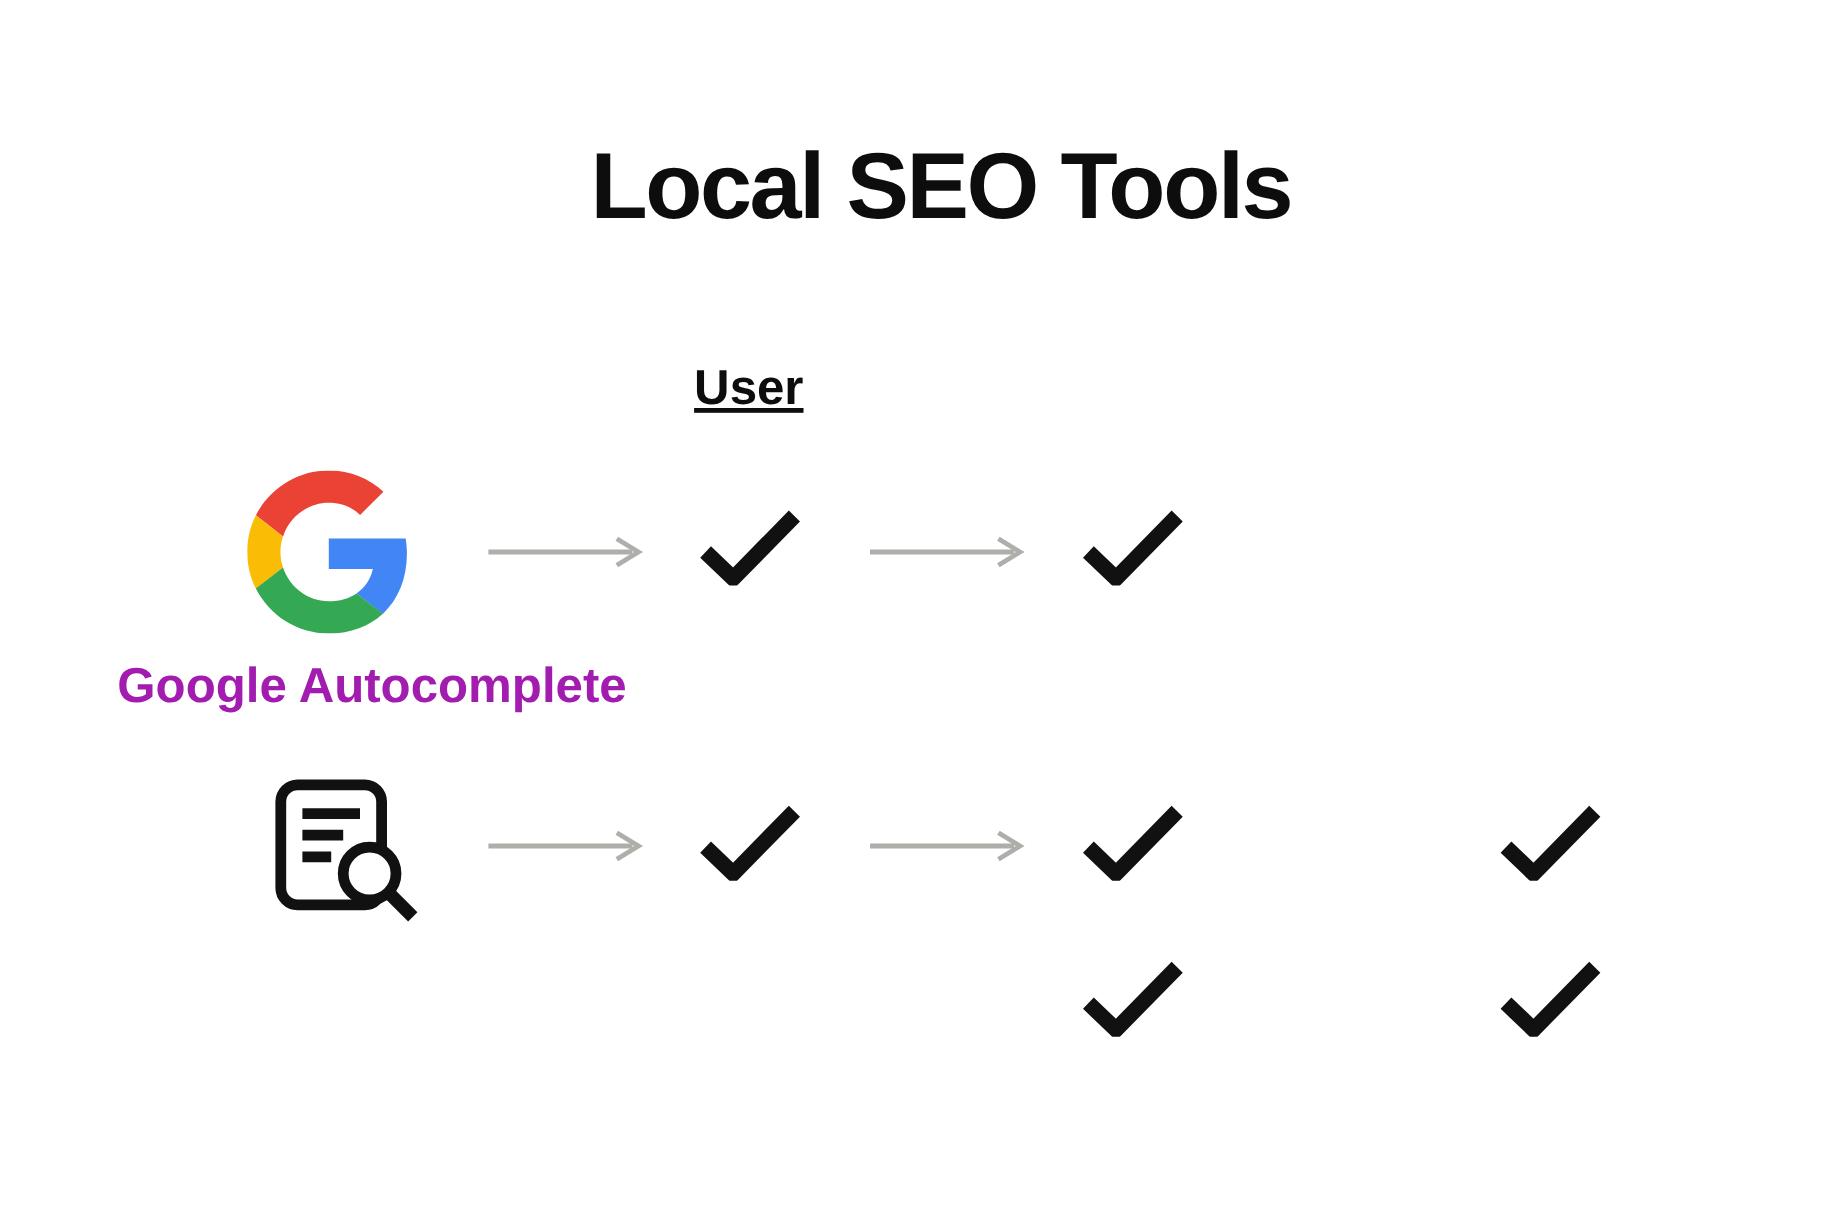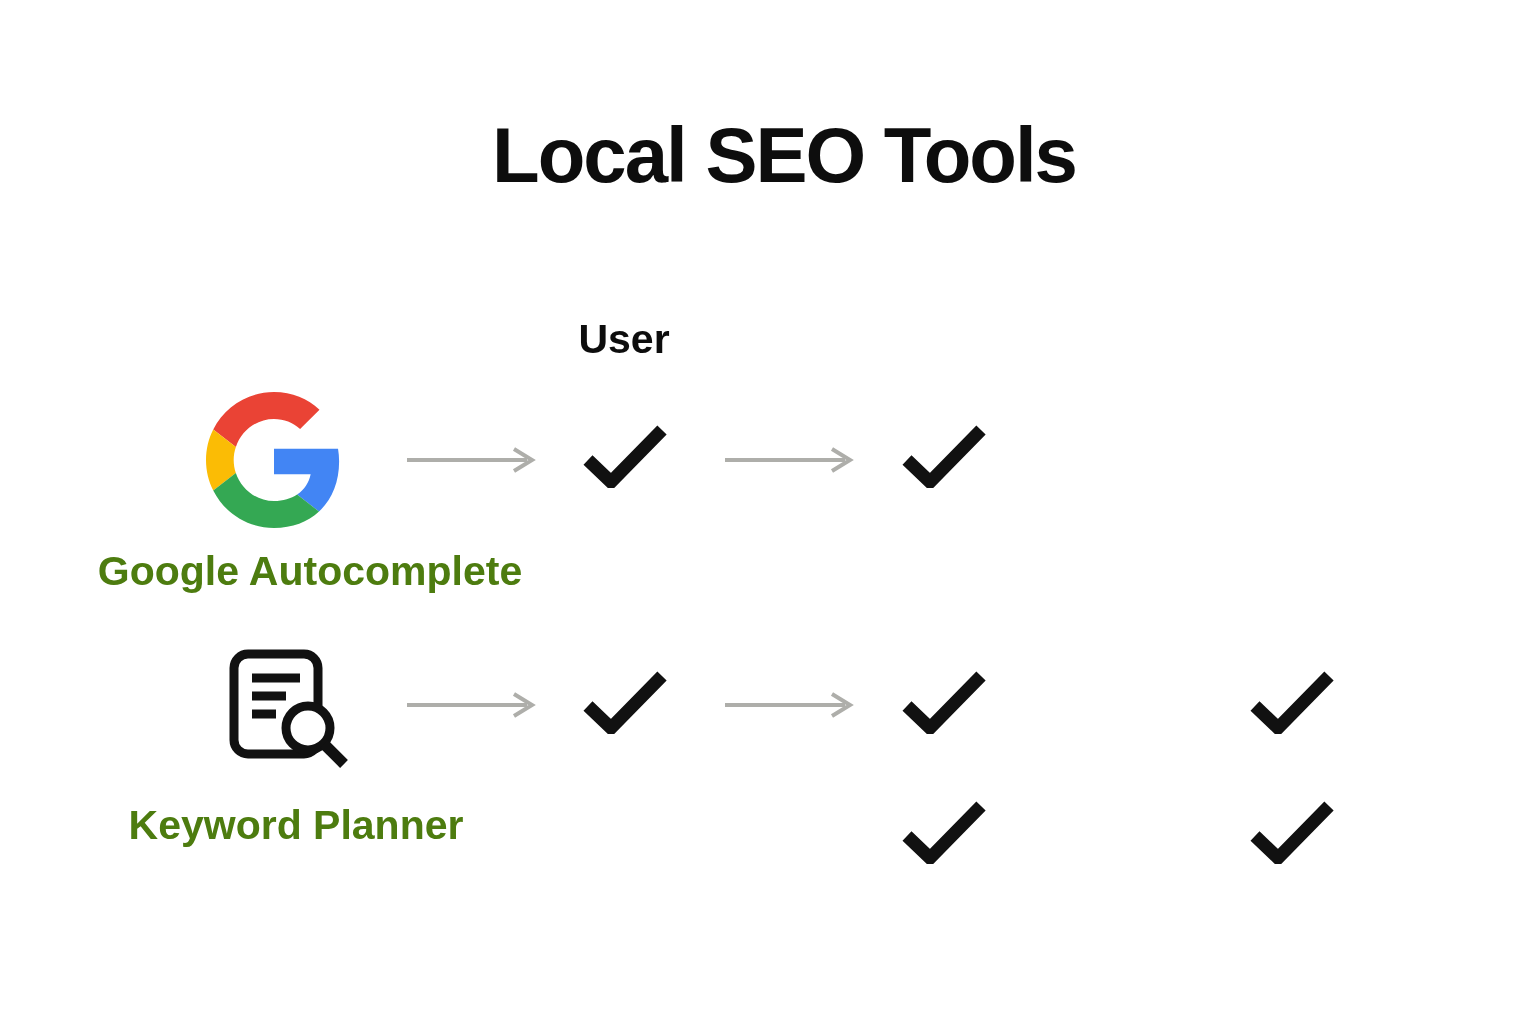--- a/index.html
+++ b/index.html
@@ -22,34 +22,35 @@
     left: 16px;
     width: 100%;
     text-align: center;
     font-size: 78px;
     font-weight: 700;
     letter-spacing: -2px;
     color: #0d0d0d;
   }
   .col-header {
     position: absolute;
-    top: 316px;
+    top: 300px;
     transform: translateX(-50%);
     font-size: 41px;
     font-weight: 700;
     white-space: nowrap;
     color: #0d0d0d;
+    text-decoration: underline;
   }
   .tool-label {
     position: absolute;
     transform: translateX(-50%);
     font-size: 41px;
     font-weight: 600;
     white-space: nowrap;
-    color: #4d7c0f;
+    color: #a21caf;
     text-align: right;
   }
   .abs { position: absolute; }
   svg { display: block; }
 </style>
 </head>
 <body>
 
 <div class="canvas">
 
@@ -98,21 +99,20 @@
     <svg width="130" height="124" viewBox="0 0 65 62">
       <rect x="4" y="3" width="42" height="50" rx="7" fill="none" stroke="#111111" stroke-width="4.5"></rect>
       <line x1="13" y1="15" x2="37" y2="15" stroke="#111111" stroke-width="4.5"></line>
       <line x1="13" y1="24" x2="30" y2="24" stroke="#111111" stroke-width="4.5"></line>
       <line x1="13" y1="33" x2="25" y2="33" stroke="#111111" stroke-width="4.5"></line>
       <circle cx="41" cy="40" r="11" fill="#ffffff" stroke="#111111" stroke-width="4.5"></circle>
       <line x1="49" y1="48" x2="59" y2="58" stroke="#111111" stroke-width="5.5"></line>
     </svg>
   </div>
 
-  <div class="tool-label" style="left:296px;top:802px">Keyword Planner</div>
 
   <div class="abs" style="left:405px;top:690px">
     <svg width="135" height="30" viewBox="0 0 135 30">
       <line x1="2" y1="15" x2="122" y2="15" stroke="#aeaeaa" stroke-width="4"></line>
       <path d="M109 4 L127 15 L109 26" fill="none" stroke="#aeaeaa" stroke-width="4"></path>
     </svg>
   </div>
 
   <div class="abs" style="left:582px;top:670px">
     <svg width="86" height="64" viewBox="0 0 86 64">

